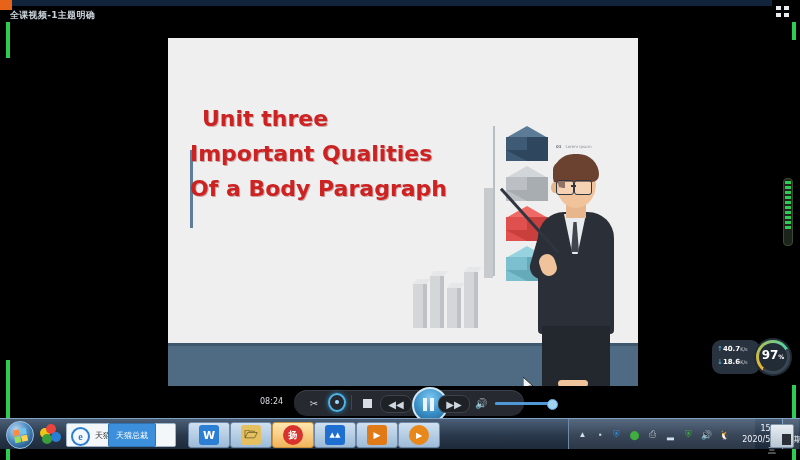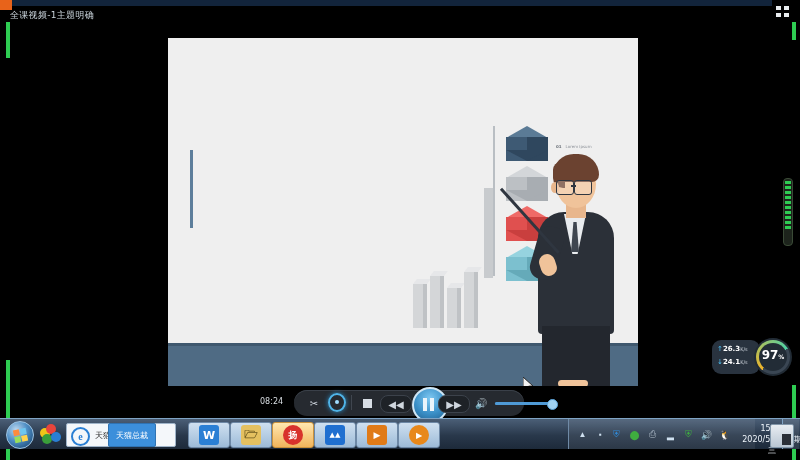--- a/index.html
+++ b/index.html
@@ -11,21 +11,21 @@
   #gs-left-top{left:6px;top:0;width:4px;height:58px;}
   #gs-left-bot{left:6px;top:360px;width:4px;height:100px;}
   #gs-right-top{left:792px;top:0;width:4px;height:40px;}
   #gs-right-bot{left:792px;top:385px;width:4px;height:75px;}
 
   
   #topbar{position:absolute;left:0;top:0;width:800px;height:22px;background:#000;}
   #topbar-accent{position:absolute;left:0;top:0;width:12px;height:10px;background:#e8631a;}
   #topbar-accent2{position:absolute;left:12px;top:0;width:760px;height:6px;background:#12243b;}
   #win-title{position:absolute;left:10px;top:9px;font-size:9px;color:#c9d3da;
-    font-family:"DejaVu Sans",sans-serif;letter-spacing:.3px;white-space:nowrap;}
+    font-family:"DejaVu Sans",sans-serif;letter-spacing:.3px;white-space:nowrap;font-weight:bold;}
   #fullscreen-btn{position:absolute;right:8px;top:6px;width:16px;height:14px;cursor:pointer;}
   #fullscreen-btn i{position:absolute;background:#e9edf0;width:5px;height:4px;}
   #fullscreen-btn i:nth-child(1){left:0;top:0;}
   #fullscreen-btn i:nth-child(2){left:8px;top:0;}
   #fullscreen-btn i:nth-child(3){left:0;top:7px;}
   #fullscreen-btn i:nth-child(4){left:8px;top:7px;}
 
   
   #video-area{position:absolute;left:168px;top:38px;width:470px;height:348px;background:#efefef;
     overflow:hidden;}
@@ -247,20 +247,25 @@
         <i></i>
         <i></i>
     </div>
   </div>
 
   <div id="video-area">
     <div id="slide-floor"></div>
     <div id="slide-floor-edge"></div>
 
     <div id="title-bar-accent"></div>
+    <div id="slide-title">
+      <div class="ln l1">Unit three</div>
+      <div class="ln">Important  Qualities</div>
+      <div class="ln">Of a Body Paragraph</div>
+    </div>
 
     <div class="pillar" style="left:245px;height:44px;">
       <div class="cap"></div>
         <div class="shade"></div>
     </div>
     <div class="pillar" style="left:262px;height:52px;">
       <div class="cap"></div>
         <div class="shade"></div>
     </div>
     <div class="pillar" style="left:279px;height:40px;">
@@ -336,24 +341,24 @@
     </div>
 
     <svg id="cursor" viewBox="0 0 11 16">
       <polygon points="0,0 0,13 3.4,10 5.6,15 7.8,14 5.6,9.2 10,9" fill="#f4f4f4" stroke="#2a2a2a" stroke-width="1"></polygon>
     </svg>
   </div>
 
   <div id="net-widget">
     <div id="net-pills"></div>
     <div class="net-row" id="net-row1">
-      <span class="arw">↑</span><span class="val">26.3</span><span class="unit">K/s</span>
+      <span class="arw">↑</span><span class="val">40.7</span><span class="unit">K/s</span>
     </div>
     <div class="net-row" id="net-row2">
-      <span class="arw">↓</span><span class="val">24.1</span><span class="unit">K/s</span>
+      <span class="arw">↓</span><span class="val">18.6</span><span class="unit">K/s</span>
     </div>
     <div id="net-dial">
       <div id="net-dial-ring"></div>
       <div id="net-dial-hole"></div>
       <div id="net-pct"><span>97</span><small>%</small></div>
     </div>
   </div>
 
   <div id="side-scroll">
     <i></i>

